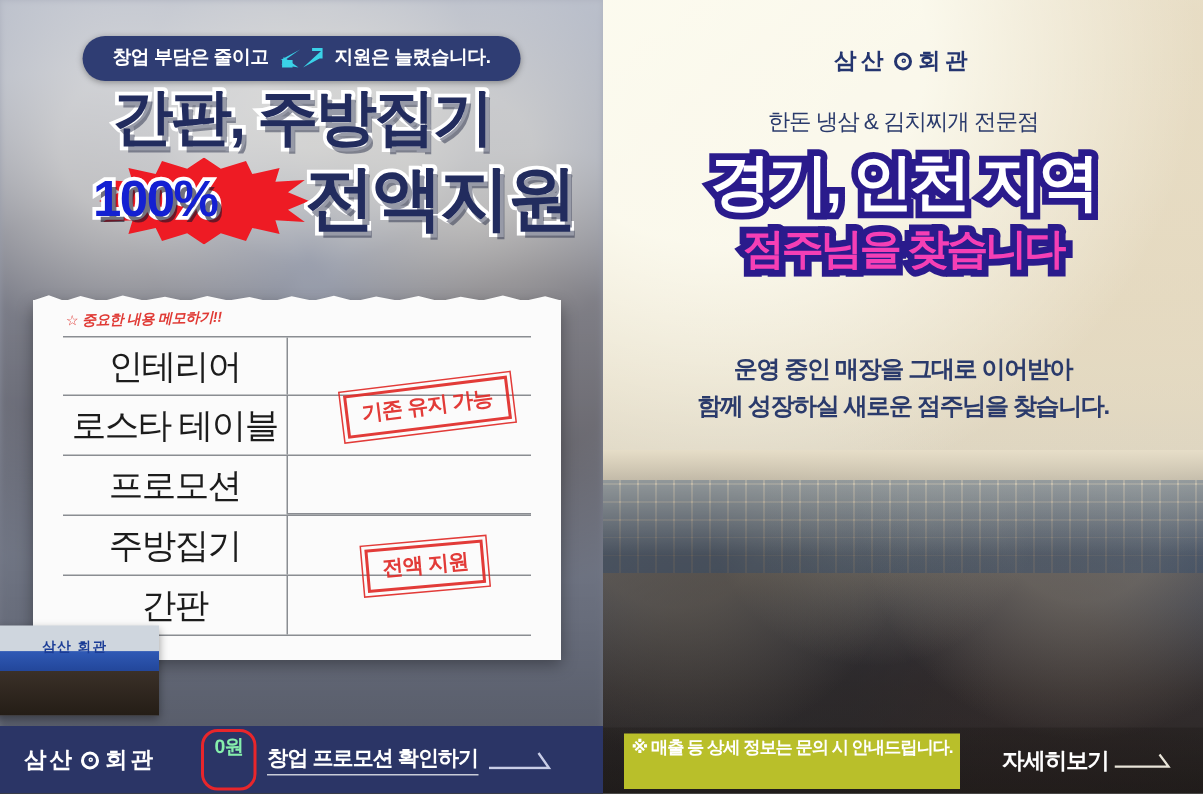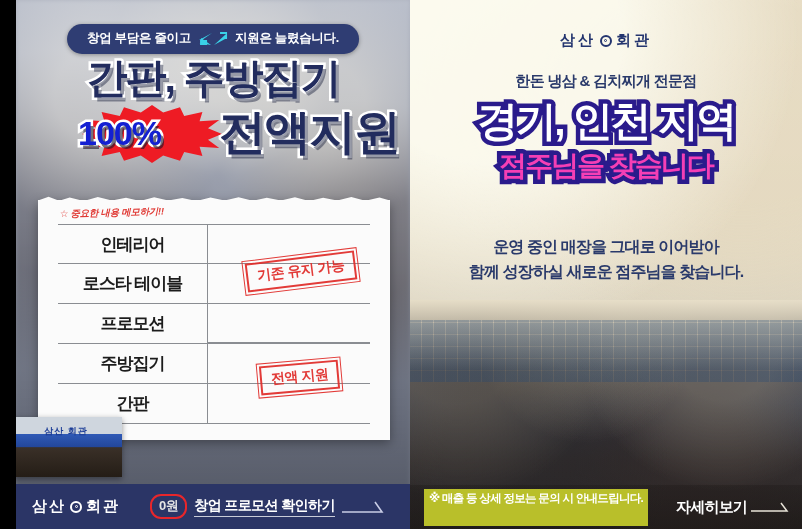--- a/index.html
+++ b/index.html
@@ -5,21 +5,20 @@
   * { margin:0; padding:0; box-sizing:border-box; }
   html, body { width:802px; height:529px; overflow:hidden; background:#000; }
   body { font-family:"Liberation Sans","DejaVu Sans",sans-serif; }
 
   .stage { position:relative; width:802px; height:529px; display:flex; }
 
   
   .panel-left {
     position:relative; width:402px; height:529px; overflow:hidden;
     background:#7e8390;
-    margin-left:16px;
   }
   
   .bg-photo-left {
     position:absolute; inset:0;
     background:
       radial-gradient(circle at 22% 18%, rgba(255,248,230,.55) 0 9%, rgba(0,0,0,0) 26%),
       radial-gradient(circle at 52% 12%, rgba(255,246,220,.55) 0 7%, rgba(0,0,0,0) 22%),
       radial-gradient(circle at 78% 20%, rgba(255,244,215,.45) 0 8%, rgba(0,0,0,0) 24%),
       radial-gradient(circle at 10% 40%, rgba(60,55,60,.5) 0 14%, rgba(0,0,0,0) 34%),
       radial-gradient(circle at 88% 46%, rgba(70,58,52,.5) 0 13%, rgba(0,0,0,0) 32%),
@@ -90,21 +89,21 @@
     transform:rotate(-1.4deg); transform-origin:left center;
   }
   .memo-table { position:absolute; left:20px; top:24px; width:312px; }
   .memo-row {
     display:flex; align-items:center; height:40px;
     border-bottom:1.5px solid #8a8d92;
   }
   .memo-row:first-child { border-top:1.5px solid #8a8d92; }
   .memo-cell-left {
     width:150px; text-align:left; border-right:1.5px solid #8a8d92;
-    font-size:17px; font-weight:700; color:#1c1c1c; letter-spacing:-1px;
+    font-size:23px; font-weight:400; color:#1c1c1c; letter-spacing:-1px;
     height:100%; display:flex; align-items:center; justify-content:center;
   }
   .memo-cell-right { flex:1; height:100%; }
   .memo-row.sep-right .memo-cell-right { border-bottom:1.5px solid #8a8d92; }
 
   .stamp {
     position:absolute;
     border:2.5px solid #e02b28; outline:1.5px solid #e02b28; outline-offset:2.5px;
     color:#e02b28; font-weight:900; letter-spacing:-.5px;
     padding:3px 9px 4px; font-size:14px; white-space:nowrap;
@@ -137,22 +136,22 @@
   .emblem {
     display:inline-block; width:12px; height:12px; border-radius:50%;
     border:2px solid #fff; position:relative; margin:0 1px;
   }
   .emblem::after {
     content:""; position:absolute; inset:2.5px; border-radius:50%;
     border:1.5px solid #fff;
   }
   .bar-cta { margin-left:30px; display:flex; align-items:center; gap:7px; }
   .badge-0won {
-    background:#2b3566; color:#e5e5e5; font-size:13px; font-weight:900;
-    padding:1px 7px 2px; border-radius:11px;
+    background:#2b3566; color:#86efac; font-size:13px; font-weight:900;
+    padding:1px 7px 18px; border-radius:11px;
     border:2.5px solid #e8262b; letter-spacing:-.5px;
   }
   .cta-text {
     color:#fff; font-size:14px; font-weight:700; letter-spacing:-.6px;
     border-bottom:1px solid rgba(255,255,255,.75); padding-bottom:1px;
   }
   .cta-arrow { width:52px; height:12px; }
 
   
   .panel-right {
@@ -191,21 +190,21 @@
   .r-logo {
     position:absolute; left:0; right:0; top:31px; text-align:center;
     color:#24356f; font-size:15px; font-weight:900; letter-spacing:3px;
     display:flex; align-items:center; justify-content:center; gap:3px;
   }
   .emblem-navy { border-color:#24356f; }
   .emblem-navy::after { border-color:#24356f; }
 
   .r-sub {
     position:absolute; left:0; right:0; top:72px; text-align:center;
-    color:#2a3a6b; font-size:15px; font-weight:700; letter-spacing:-.7px;
+    color:#2a3a6b; font-size:15px; font-weight:400; letter-spacing:-.7px;
   }
   .r-hl1 {
     position:absolute; left:0; right:0; top:101px; text-align:center;
     font-size:41px; font-weight:900; letter-spacing:-2.5px; line-height:1;
     color:#ffffff;
     -webkit-text-stroke:9px #2a1b8c; paint-order:stroke fill;
   }
   .r-hl2 {
     position:absolute; left:0; right:0; top:152px; text-align:center;
     font-size:28px; font-weight:900; letter-spacing:-2px; line-height:1;

